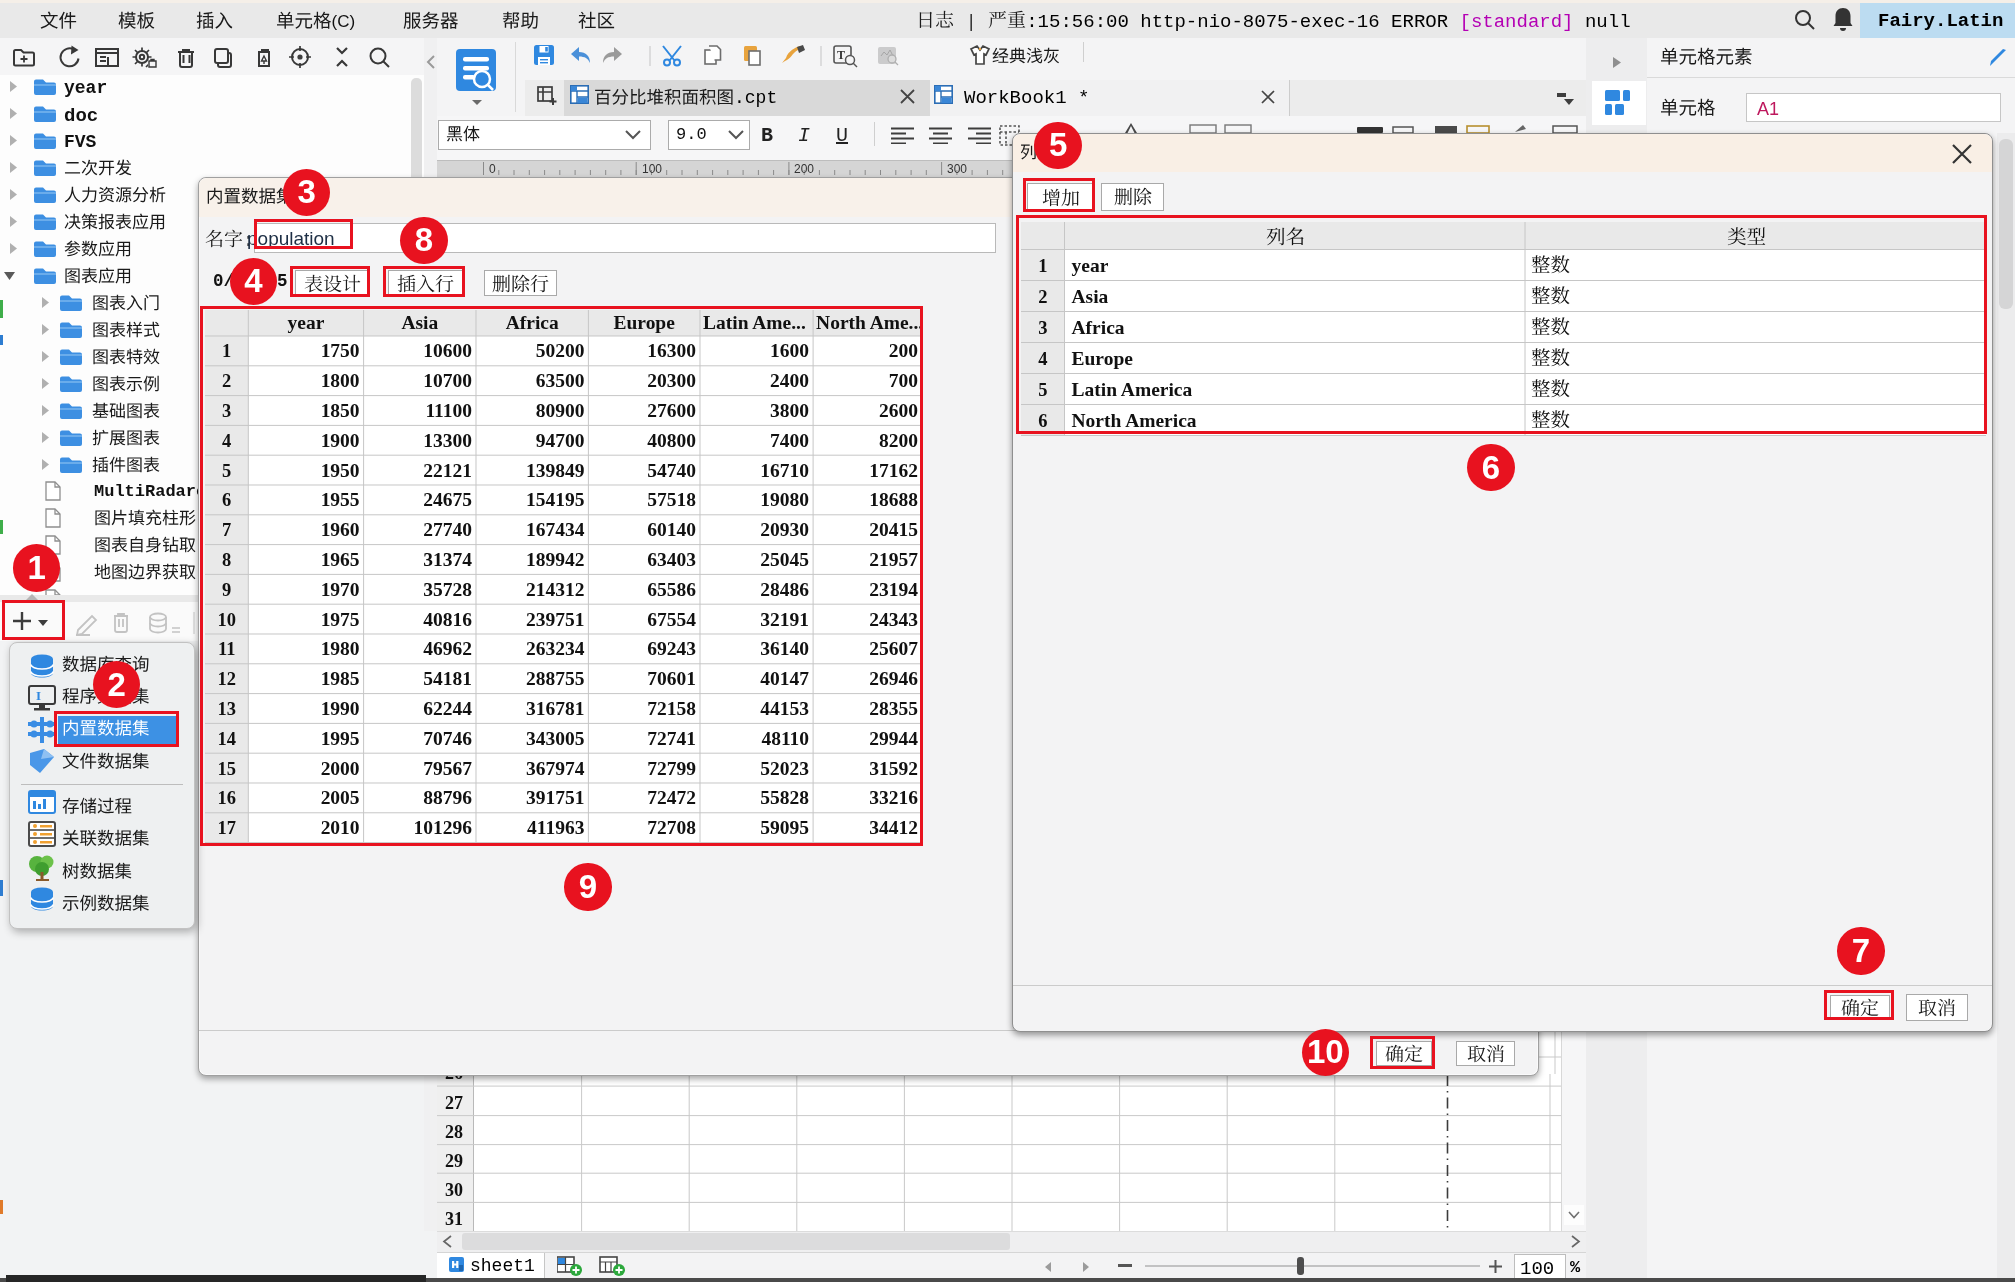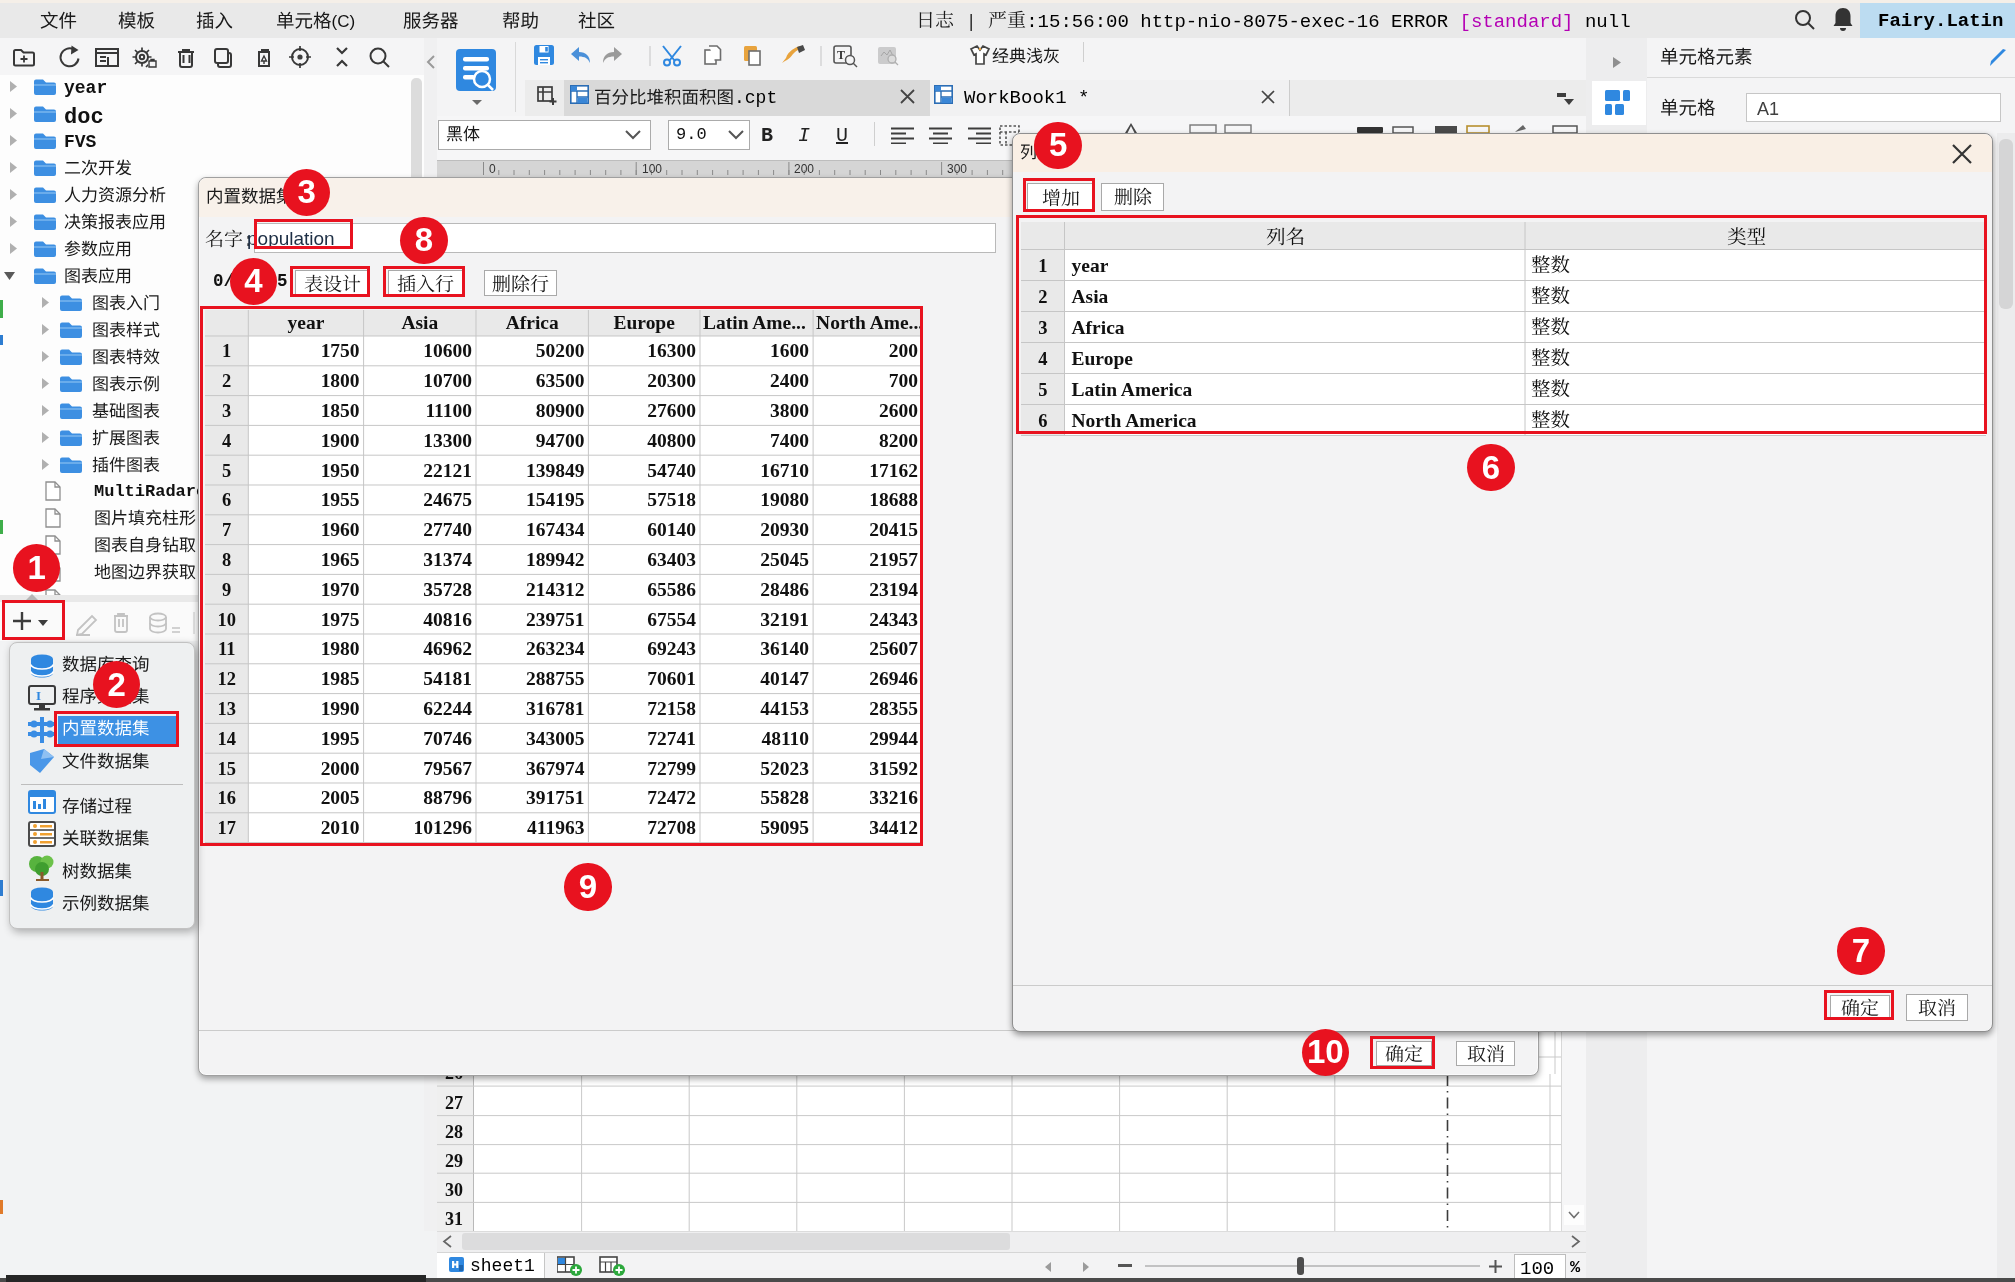--- a/index.html
+++ b/index.html
@@ -252,21 +252,21 @@
       <use href="#fold" x="60" y="354"></use>
 <use href="#arr" x="42" y="384"></use>
       <use href="#fold" x="60" y="381"></use>
 <use href="#doc" x="46" y="407"></use>
 <use href="#doc" x="46" y="434"></use>
 <use href="#doc" x="46" y="461"></use>
 <use href="#doc" x="46" y="488"></use>
 <use href="#doc" x="46" y="515"></use>
 </svg>
 <div class="ab ser" style="left:64px;top:78px;font-size:18px;font-weight:bold;color:#111">year</div>
-<div class="ab ser" style="left:64px;top:105px;font-size:22px;font-weight:bold;color:#111">doc</div>
+<div class="ab ser" style="left:64px;top:105px;font-size:19px;font-weight:bold;color:#111">doc</div>
 <div class="ab ser" style="left:64px;top:132px;font-size:18px;font-weight:bold;color:#111">FVS</div>
 <div class="ab" style="left:64px;top:159px"><svg class="k" width="68" height="17" style="vertical-align:-2.125px" viewBox="0 0 4000 1000" fill="#1b1b1b">
         <use href="#s4e8c"></use>
         <use href="#s6b21" x="1000"></use>
         <use href="#s5f00" x="2000"></use>
         <use href="#s53d1" x="3000"></use>
       </svg></div>
 <div class="ab" style="left:64px;top:186px"><svg class="k" width="102" height="17" style="vertical-align:-2.125px" viewBox="0 0 6000 1000" fill="#1b1b1b">
         <use href="#s4eba"></use>
         <use href="#s529b" x="1000"></use>
@@ -703,21 +703,21 @@
 <svg class="ab" style="left:1988px;top:48px" width="20" height="20" viewBox="0 0 20 20">
     <path d="M18 2 6 14l-4 4 1-5L15 1Z" fill="#2f88e0"></path>
   </svg>
 <div class="ab" style="left:1647px;top:77px;width:368px;height:1px;background:#dadada"></div>
 <div class="ab" style="left:1660px;top:98px"><svg class="k" width="55.5" height="18.5" style="vertical-align:-2.3125px" viewBox="0 0 3000 1000" fill="#1b1b1b">
       <use href="#s5355"></use>
       <use href="#s5143" x="1000"></use>
       <use href="#s683c" x="2000"></use>
     </svg></div>
 <div class="ab" style="left:1746px;top:93px;width:253px;height:27px;background:#fff;border:1px solid #c6c6c6"></div>
-<div class="ab" style="left:1757px;top:99px;font-size:18px;color:#404040">A1</div>
+<div class="ab" style="left:1757px;top:99px;font-size:18px;color:#be185d">A1</div>
 <div class="ab" style="left:1997px;top:133px;width:18px;height:1149px;background:#ececed"></div>
 <div class="ab" style="left:1999px;top:139px;width:14px;height:170px;background:#d5d5d6;border-radius:6px"></div>
 
 <div id="dialog1" class="ab" style="left:198px;top:177px;width:1339px;height:897px;background:#f3f3f4;border:1px solid #a0a0a0;border-radius:8px;box-shadow:0 3px 6px rgba(0,0,0,0.35),0 0 0 1px rgba(255,255,255,0.6) inset;z-index:10">
 <div class="ab" style="left:0;top:0;width:100%;height:39px;background:#f8f1ea;border-radius:8px 8px 0 0"></div>
 <div class="ab" style="left:7px;top:9px"><svg class="k" width="87.5" height="17.5" style="vertical-align:-2.1875px" viewBox="0 0 5000 1000" fill="#1b1b1b">
         <use href="#s5185"></use>
         <use href="#s7f6e" x="1000"></use>
         <use href="#s6570" x="2000"></use>
         <use href="#s636e" x="3000"></use>

